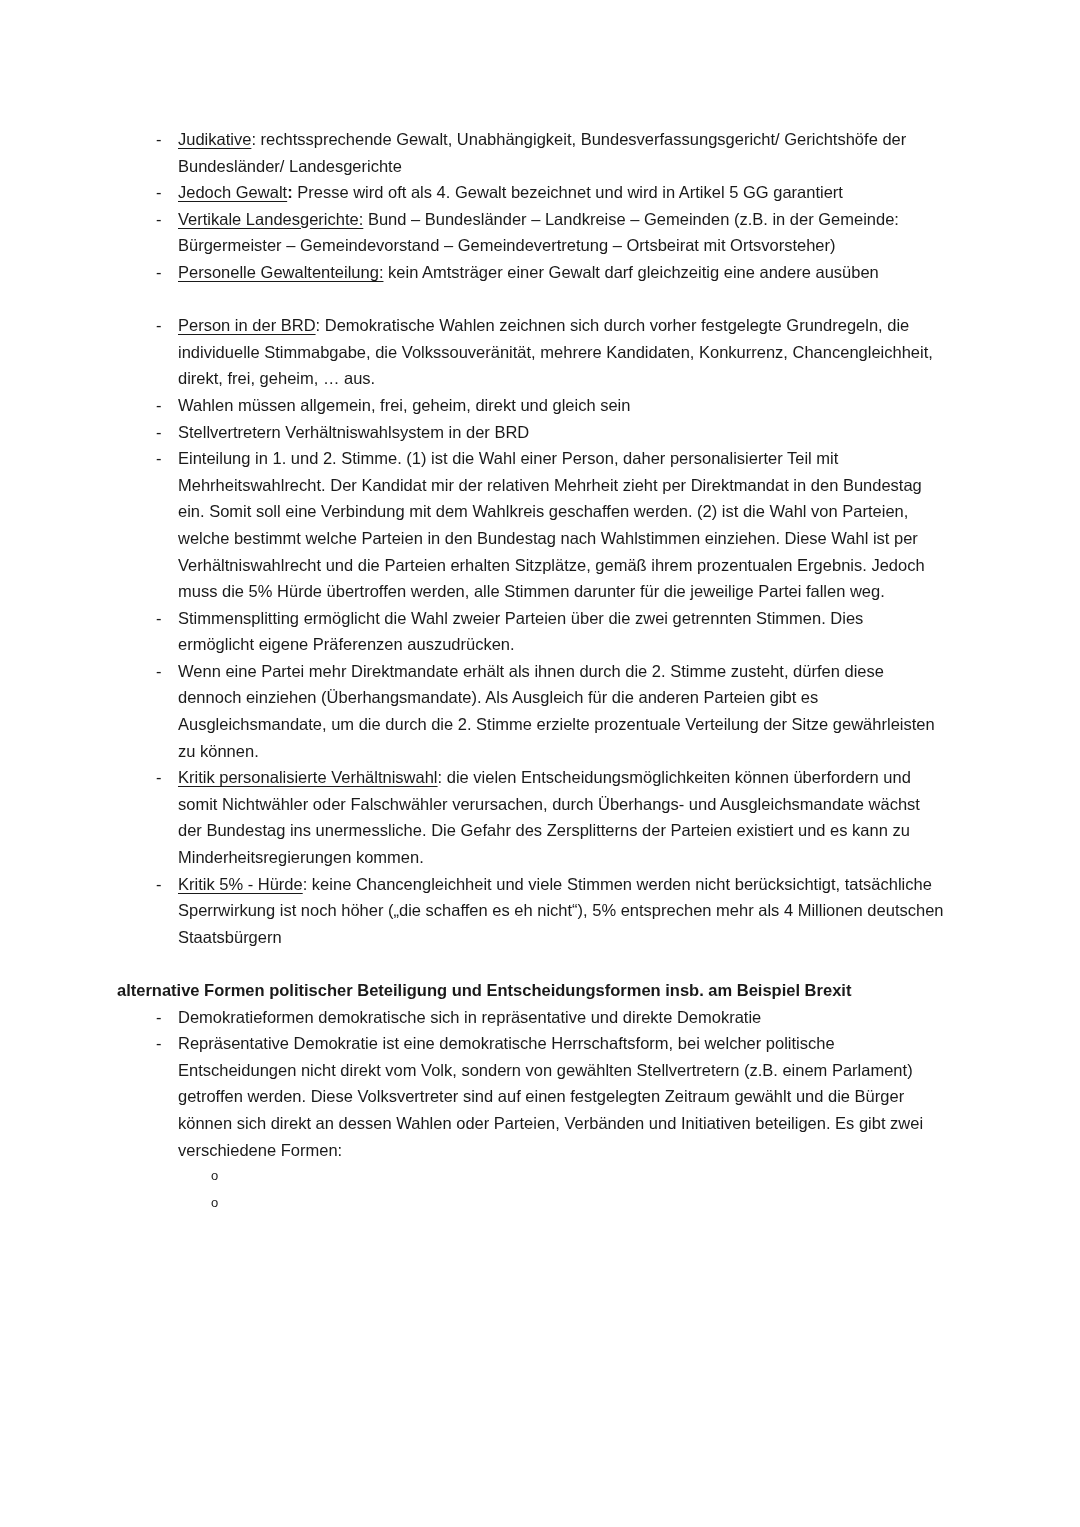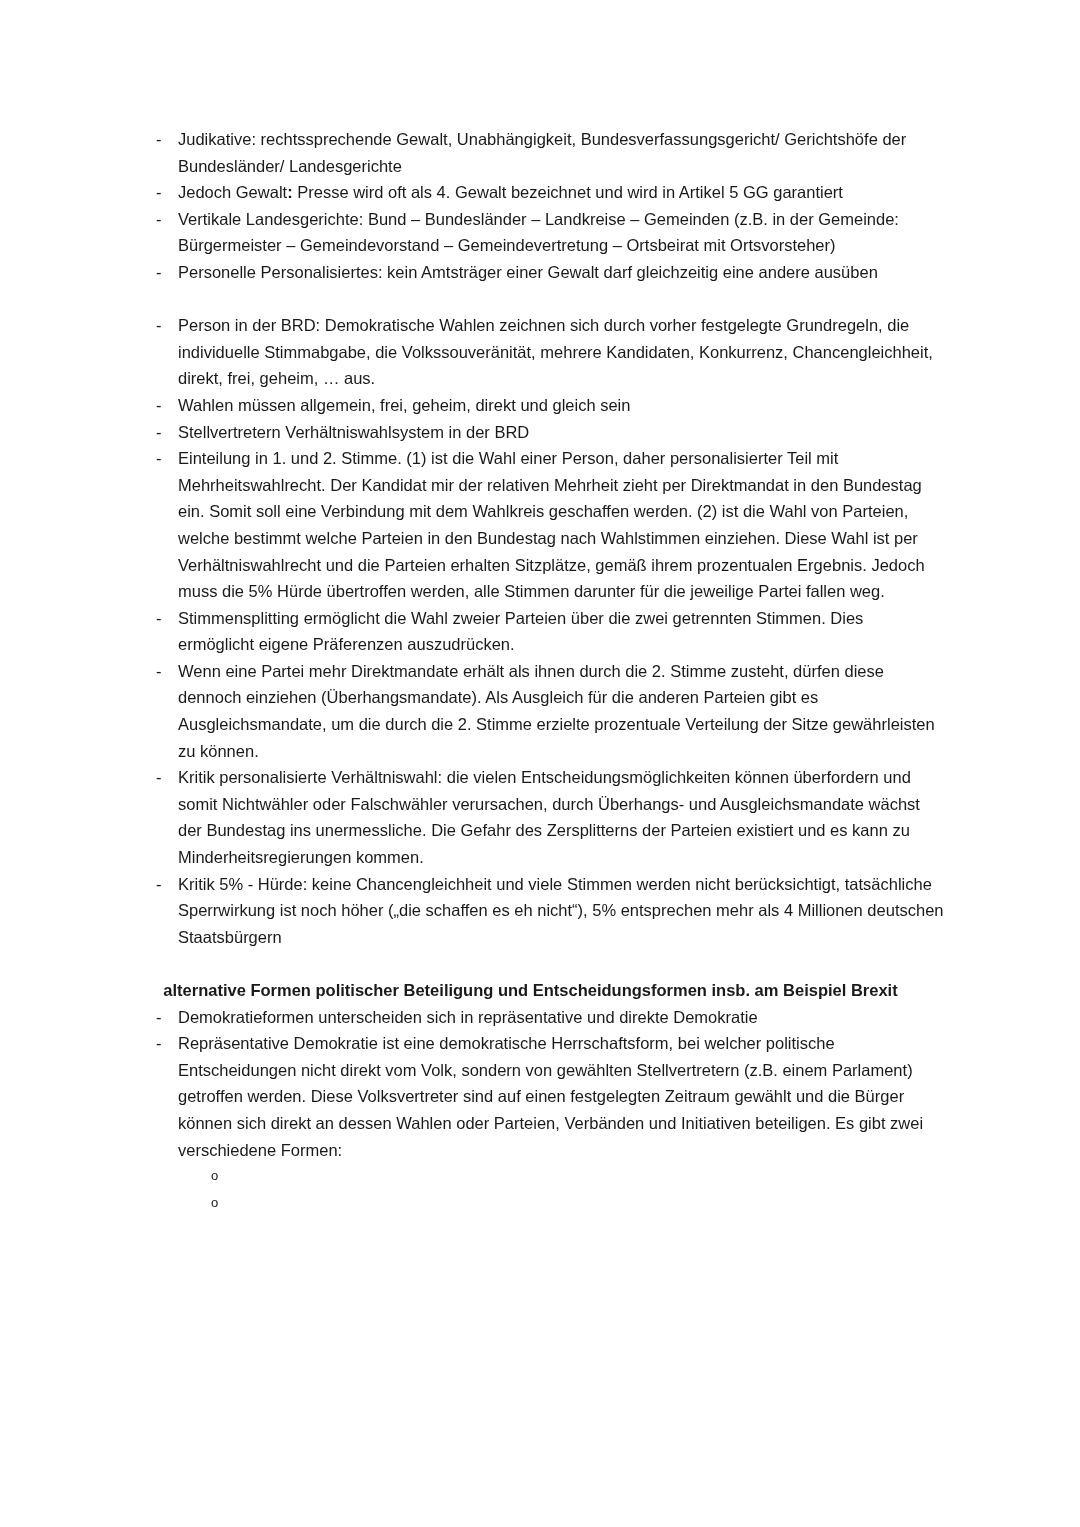--- a/index.html
+++ b/index.html
@@ -40,29 +40,29 @@
   }
   .marker.circle {
     font-size: 13px;
     line-height: 26.6px;
   }
   .txt {
     flex: 1;
     margin: 0;
   }
   .lead {
+    text-decoration: underline;
     text-underline-offset: 3px;
   }
   .sep {
     font-weight: bold;
   }
   .heading {
     font-weight: bold;
     margin: 0;
-    text-align: center;
   }
 </style>
 </head>
 <body>
 
 <div class="page">
   <div class="content">
 
     <div class="li li1">
       <span class="marker">-</span>
@@ -71,21 +71,21 @@
     <div class="li li1">
       <span class="marker">-</span>
       <p class="txt"><span class="lead">Jedoch Gewalt</span><span class="sep">:</span><span> Presse wird oft als 4. Gewalt bezeichnet und wird in Artikel 5 GG garantiert</span></p>
     </div>
     <div class="li li1">
       <span class="marker">-</span>
       <p class="txt"><span class="lead">Vertikale Landesgerichte:</span><span class="sep"></span><span> Bund – Bundesländer – Landkreise – Gemeinden (z.B. in der Gemeinde: Bürgermeister – Gemeindevorstand – Gemeindevertretung – Ortsbeirat mit Ortsvorsteher)</span></p>
     </div>
     <div class="li li1">
       <span class="marker">-</span>
-      <p class="txt"><span class="lead">Personelle Personalisiertes:</span><span class="sep"></span><span> kein Amtsträger einer Gewalt darf gleichzeitig eine andere ausüben</span></p>
+      <p class="txt"><span class="lead">Personelle Gewaltenteilung:</span><span class="sep"></span><span> kein Amtsträger einer Gewalt darf gleichzeitig eine andere ausüben</span></p>
     </div>
 
     <div class="spacer"></div>
 
     <div class="li li1">
       <span class="marker">-</span>
       <p class="txt"><span class="lead">Person in der BRD</span><span class="sep"></span><span>: Demokratische Wahlen zeichnen sich durch vorher festgelegte Grundregeln, die individuelle Stimmabgabe, die Volkssouveränität, mehrere Kandidaten, Konkurrenz, Chancengleichheit, direkt, frei, geheim, … aus.</span></p>
     </div>
     <div class="li li1">
       <span class="marker">-</span>
@@ -117,21 +117,21 @@
     </div>
 
     <div class="spacer"></div>
 
     <p class="heading">
       <span style="display:block;">alternative Formen politischer Beteiligung und Entscheidungsformen insb. am Beispiel Brexit</span>
     </p>
 
     <div class="li li1">
       <span class="marker">-</span>
-      <p class="txt"><span>Demokratieformen unterscheiden sich in repräsentative und direkte Demokratie</span></p>
+      <p class="txt"><span>Demokratieformen demokratische sich in repräsentative und direkte Demokratie</span></p>
     </div>
     <div class="li li1">
       <span class="marker">-</span>
       <p class="txt"><span>Repräsentative Demokratie ist eine demokratische Herrschaftsform, bei welcher politische Entscheidungen nicht direkt vom Volk, sondern von gewählten Stellvertretern (z.B. einem Parlament) getroffen werden. Diese Volksvertreter sind auf einen festgelegten Zeitraum gewählt und die Bürger können sich direkt an dessen Wahlen oder Parteien, Verbänden und Initiativen beteiligen. Es gibt zwei verschiedene Formen:</span></p>
     </div>
     <div class="li li2">
       <span class="marker circle">o</span>
     </div>
     <div class="li li2">
       <span class="marker circle">o</span>

